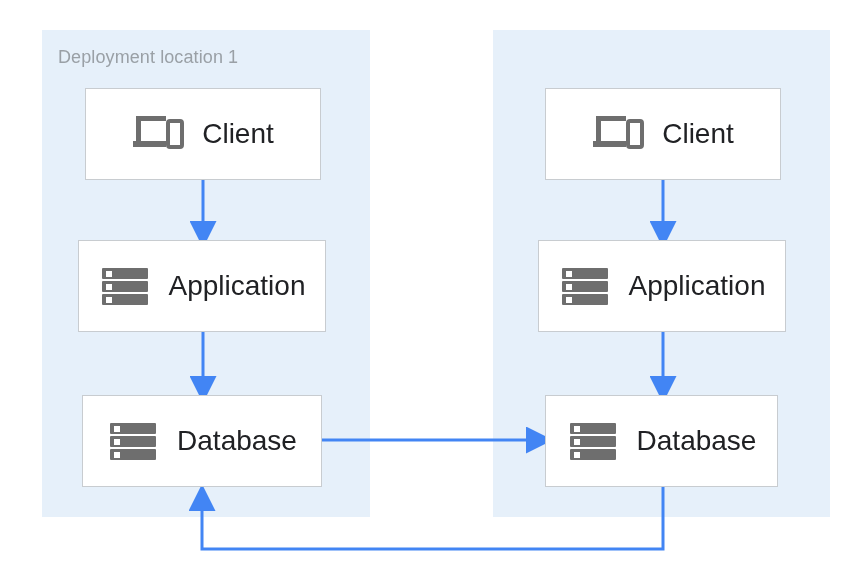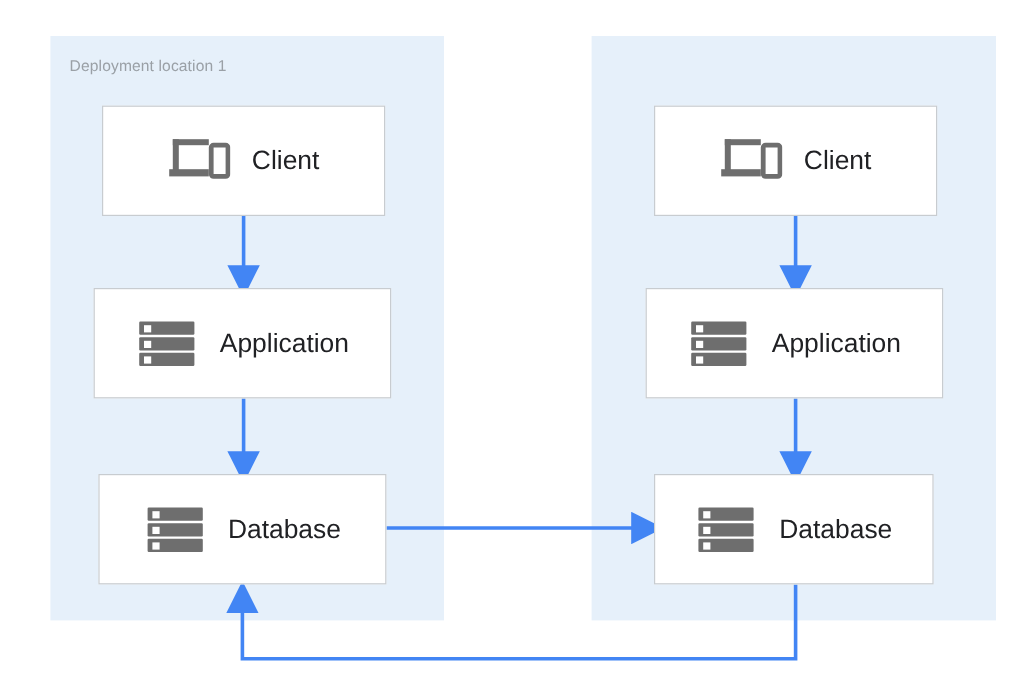--- a/index.html
+++ b/index.html
@@ -20,21 +20,21 @@
     top: 0;
     width: 862px;
     height: 574px;
   }
   .zone {
     position: absolute;
     background: #e6f0fa;
   }
   .zone-label {
     position: absolute;
-    font-size: 13px;
+    font-size: 18px;
     color: #9aa0a6;
     font-family: "Liberation Sans", sans-serif;
     white-space: nowrap;
     letter-spacing: 0.1px;
   }
   .node {
     position: absolute;
     background: #ffffff;
     border: 1px solid #c8ccd0;
     box-sizing: border-box;
@@ -47,21 +47,21 @@
     align-items: center;
     gap: 18px;
   }
   .node-icon {
     width: 52px;
     height: 52px;
     flex: 0 0 52px;
     display: block;
   }
   .node-label {
-    font-size: 22px;
+    font-size: 28px;
     color: #202124;
     font-family: "Liberation Sans", sans-serif;
     white-space: nowrap;
   }
   .edge-layer {
     position: absolute;
     left: 0;
     top: 0;
     width: 862px;
     height: 574px;

